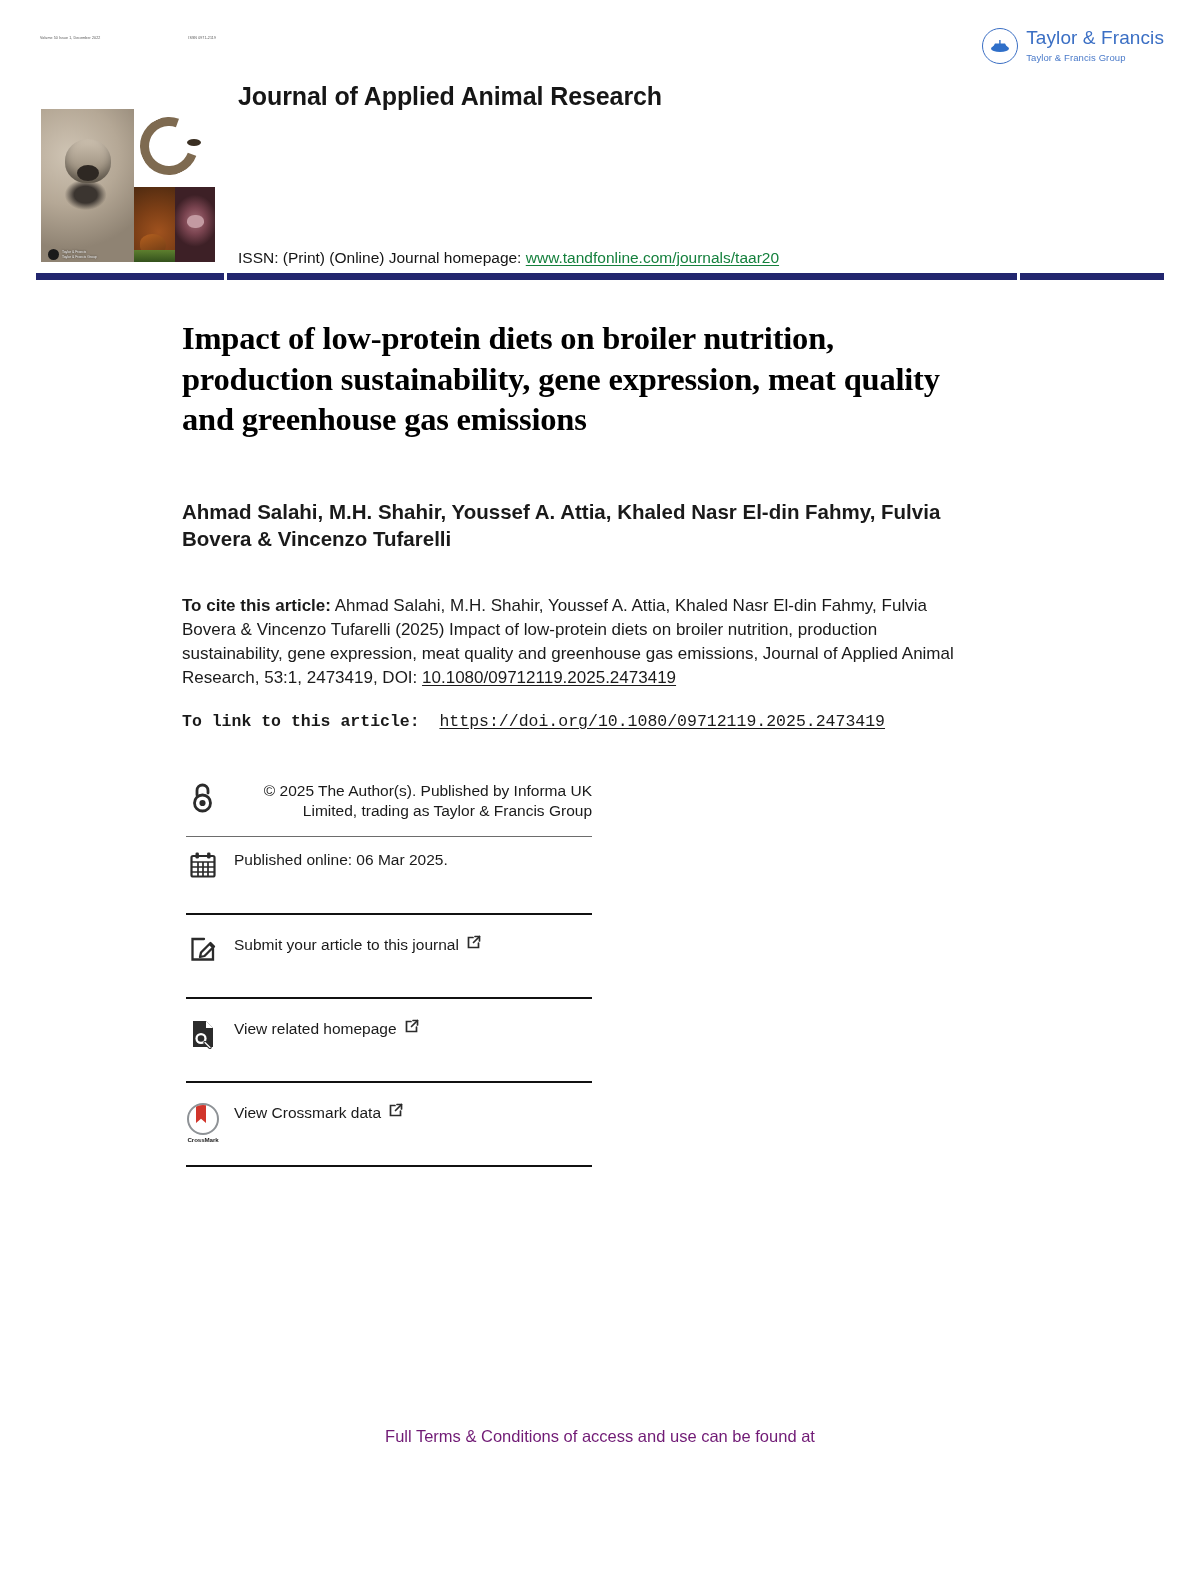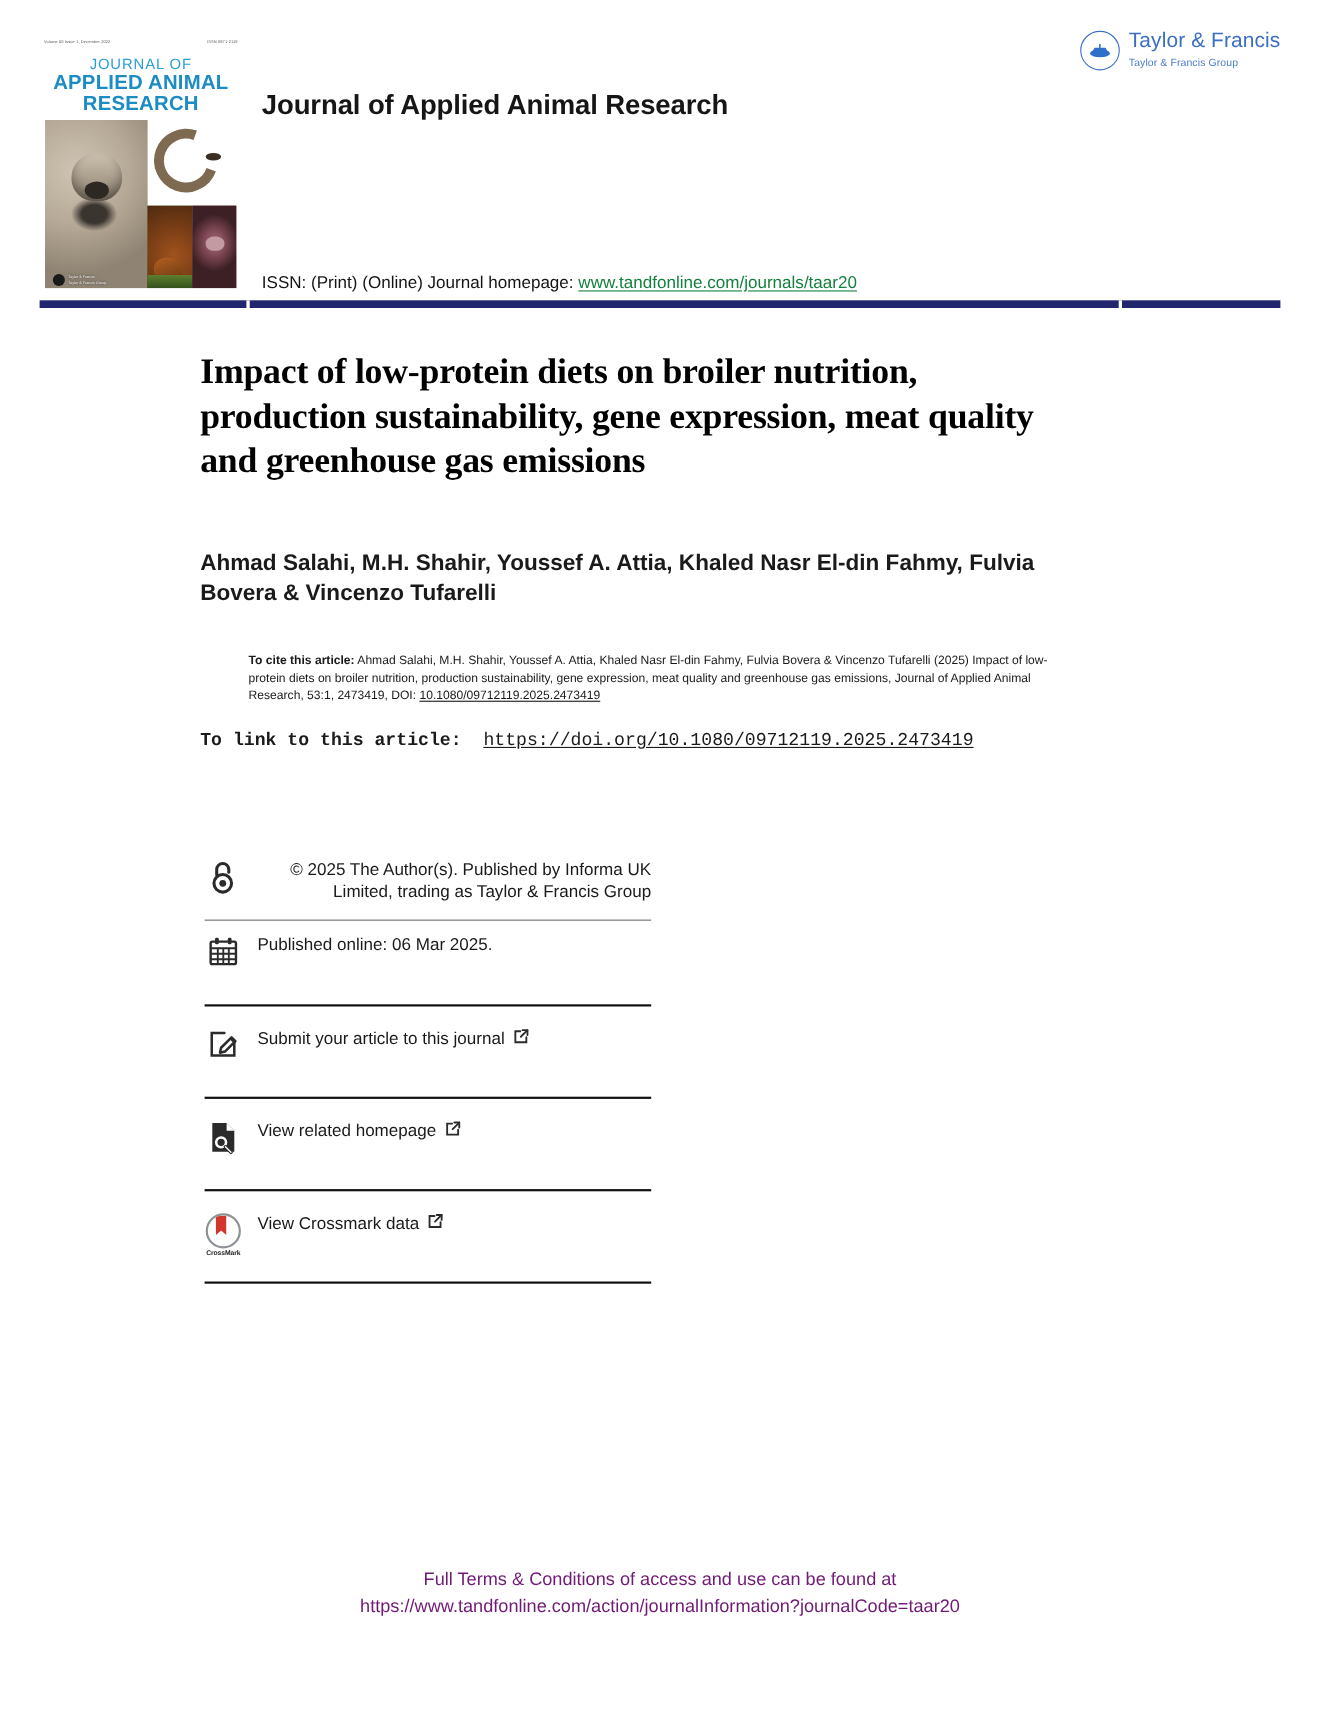--- a/index.html
+++ b/index.html
@@ -295,24 +295,23 @@
   }
   .authors {
     margin-top: 58px;
     font-size: 20.5px;
     font-weight: 600;
     line-height: 1.32;
     color: #1a1a1a;
   }
   .cite {
     margin-top: 42px;
-    font-size: 11px;
+    font-size: 17px;
     line-height: 1.42;
     color: #1a1a1a;
-    margin-left: 44px;
   }
   .cite b { font-weight: 700; }
   .cite a, .linkline a {
     color: #1a1a1a;
     text-decoration: underline;
     text-underline-offset: 2px;
   }
   .linkline {
     margin-top: 22px;
     font-size: 16.5px;
@@ -410,25 +409,20 @@
 </style>
 </head>
 <body>
 
 <div class="header">
 
   <div class="cover">
     <div class="cover-meta">
       <span>Volume 50 Issue 1, December 2022</span>
       <span>ISSN 0971-2119</span>
-    </div>
-    <div class="cover-title">
-      <span class="l1">JOURNAL OF</span>
-      <span class="l2">APPLIED ANIMAL</span>
-      <span class="l3">RESEARCH</span>
     </div>
     <div class="cover-photos">
       <div class="ph ph-cow"></div>
       <div class="ph ph-ram"></div>
       <div class="ph ph-chicken"></div>
       <div class="ph ph-pig"></div>
     </div>
     <div class="cover-tf">
       <span class="dot"></span>
       <span class="txt">
@@ -575,14 +569,13 @@
         </svg>
       </span>
     </span>
   </div>
 
   <div class="div-thick"></div>
 </div>
 
 <div class="footer">
   <div>Full Terms &amp; Conditions of access and use can be found at</div>
-  <div>https://www.tandfonline.com/action/journalInformation?journalCode=taar20</div>
 </div>
 
 </body></html>

